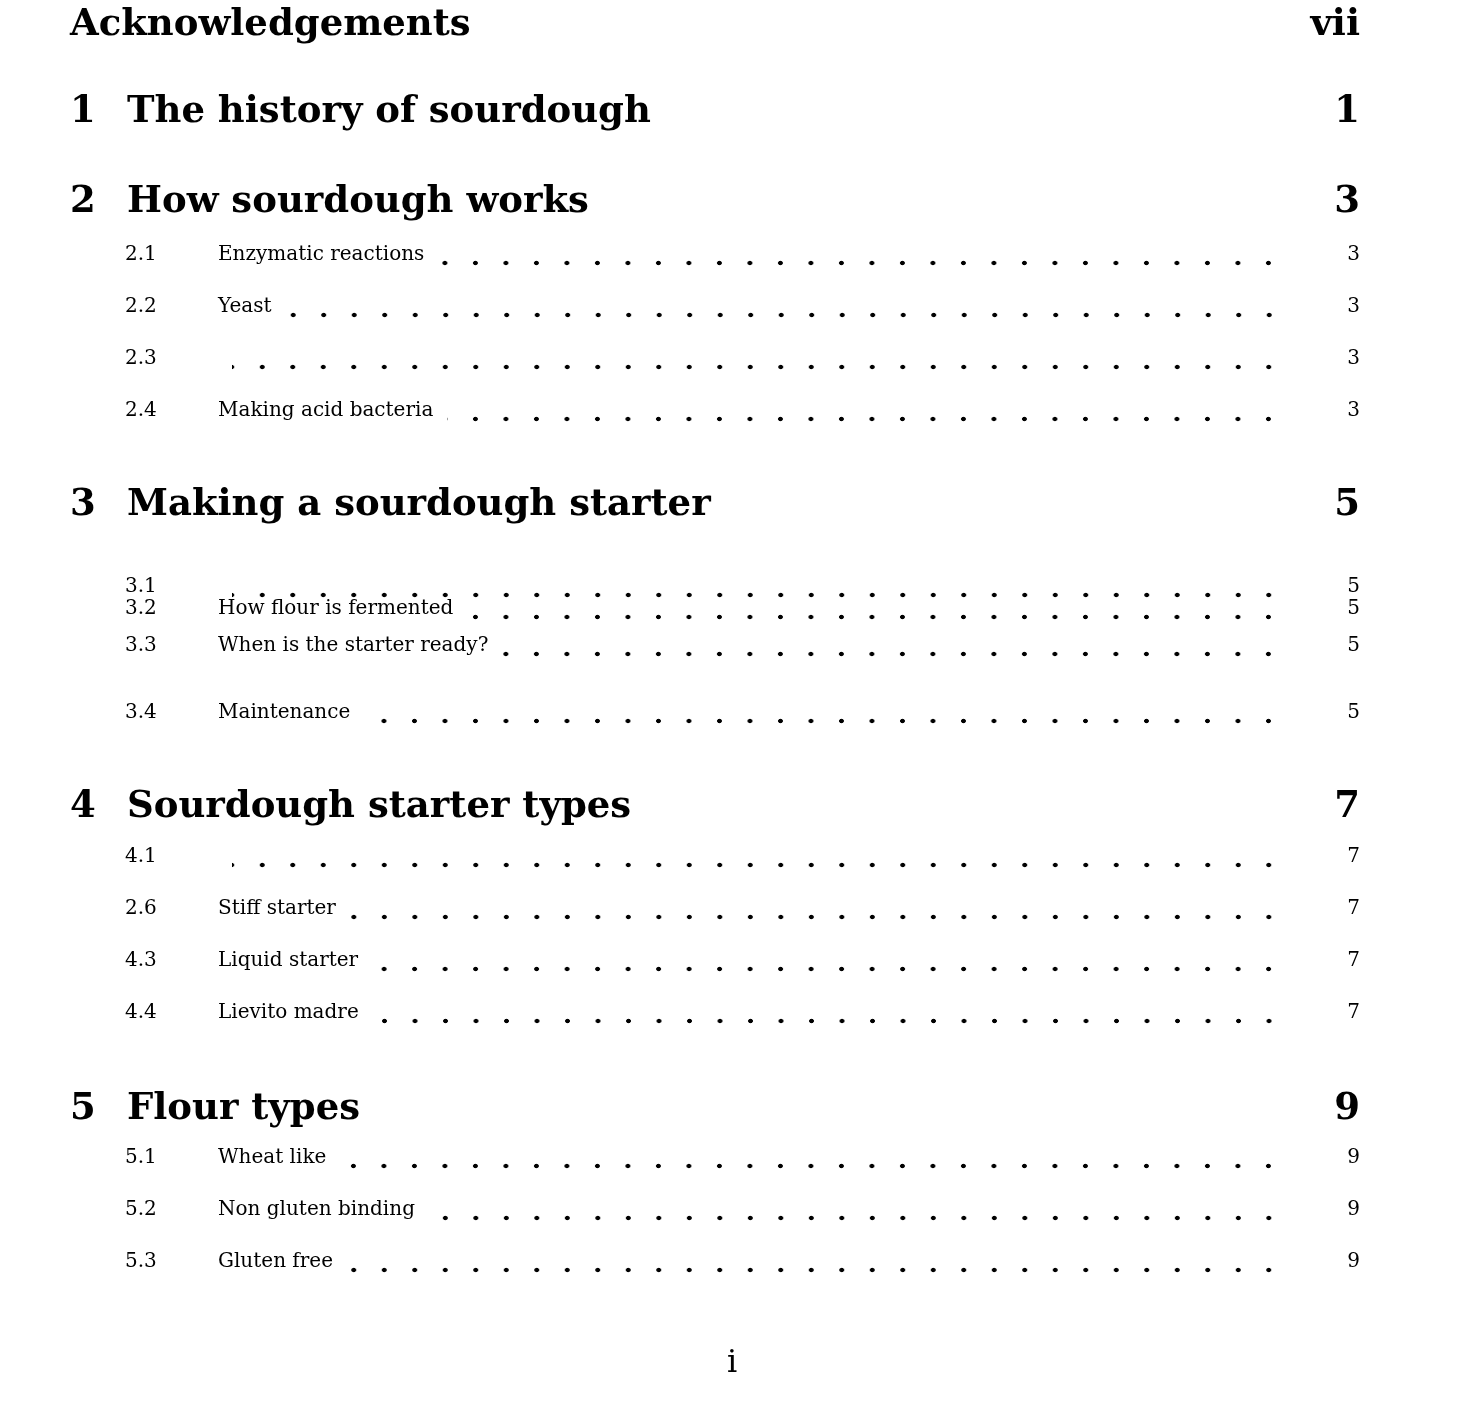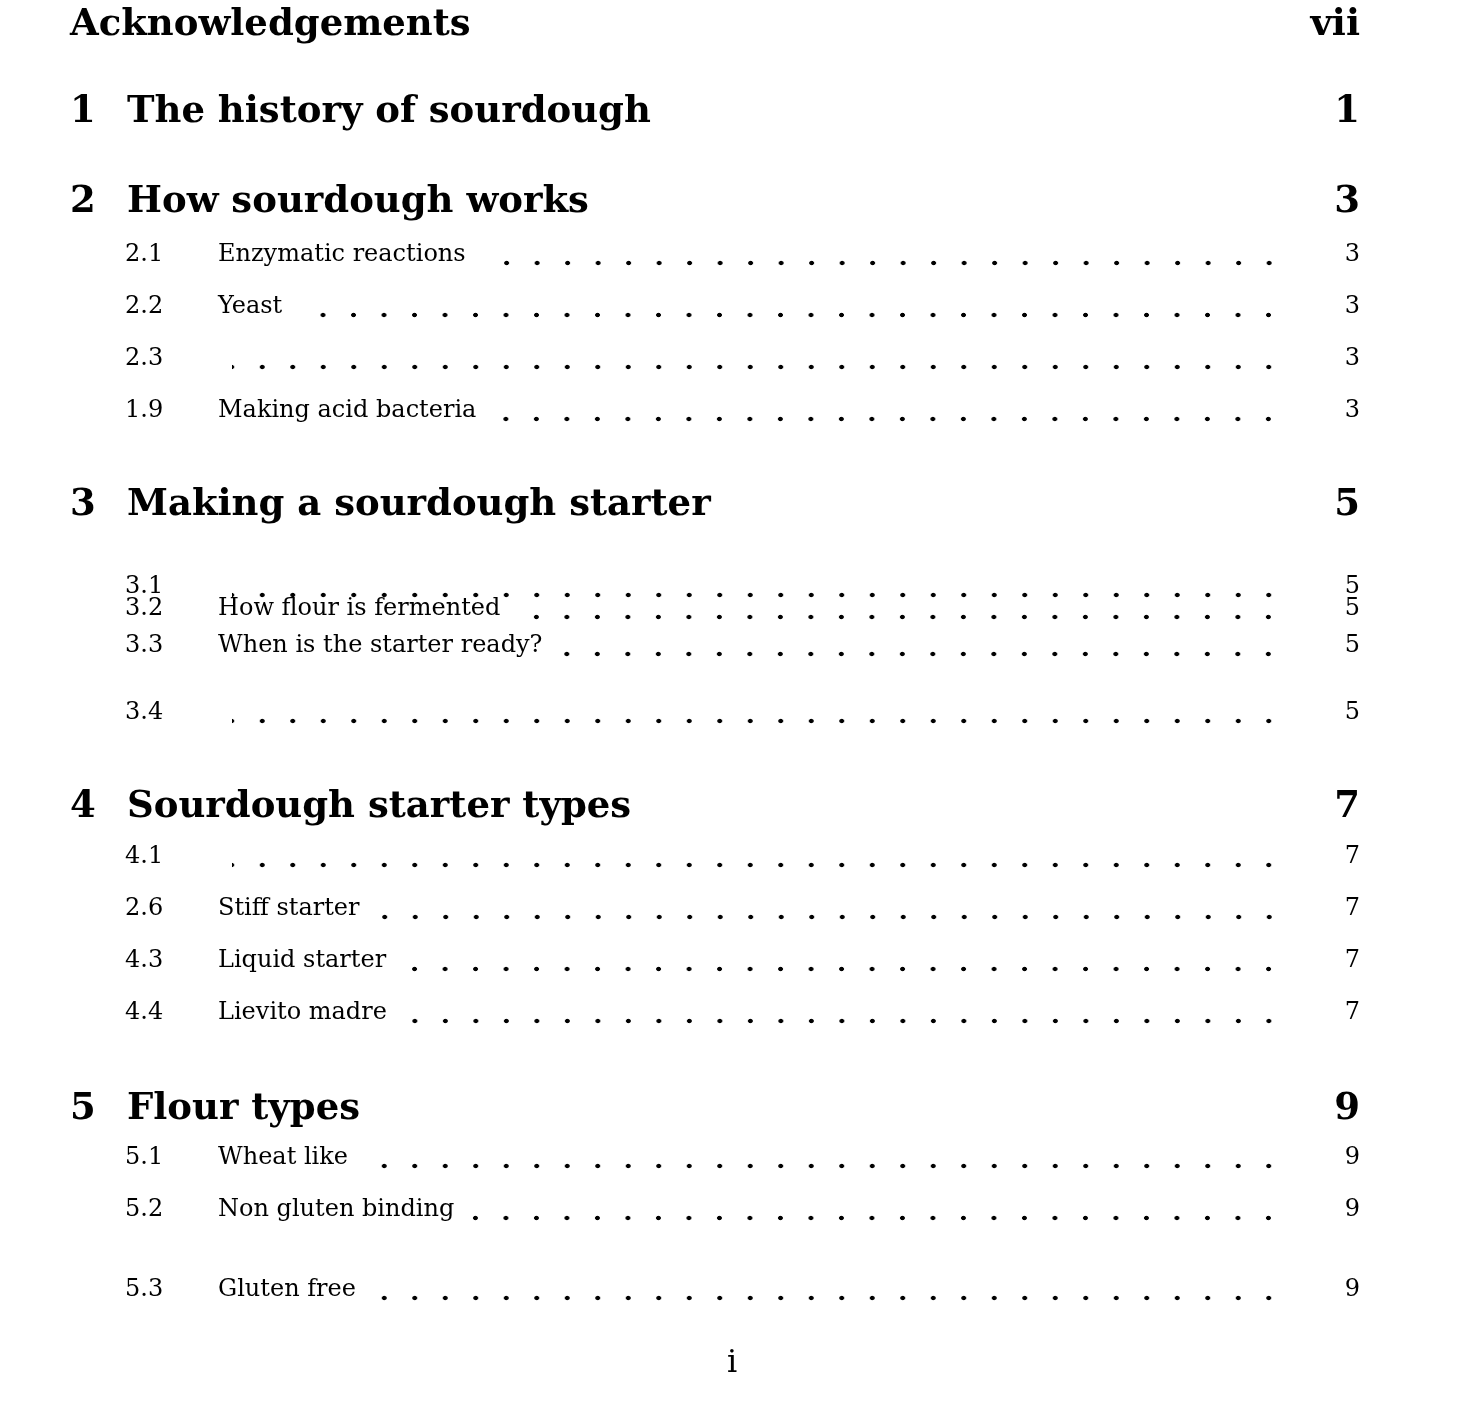--- a/index.html
+++ b/index.html
@@ -19,21 +19,21 @@
     flex-direction: row;
     white-space: nowrap;
   }
   .row.chapter {
     font-size: 37px;
     line-height: 42px;
     font-weight: bold;
     justify-content: flex-end;
   }
   .row.section {
-    font-size: 24px;
+    font-size: 20px;
     line-height: 40px;
     font-weight: normal;
     padding-left: 55px;
     width: 1235px;
   }
   .cnum  { width: 57px; flex: 0 0 auto; }
   .snum  { width: 93px; flex: 0 0 auto; }
   .title { flex: 0 0 auto; }
   .spacer { flex: 1 1 auto; }
   .leader {
@@ -99,21 +99,21 @@
     <span class="page">3</span>
   </div>
 
   <div class="row section" style="top:337px">
     <span class="snum">2.3</span>
     <span class="leader"></span>
     <span class="page">3</span>
   </div>
 
   <div class="row section" style="top:389px">
-    <span class="snum">1.9</span>
+    <span class="snum">2.4</span>
     <span class="title">Making acid bacteria</span>
     <span class="leader"></span>
     <span class="page">3</span>
   </div>
 
   <div class="row chapter" style="top:481px">
     <span class="cnum">3</span>
     <span class="title">Making a sourdough starter</span>
     <span class="spacer"></span>
     <span class="page">5</span>
@@ -134,20 +134,21 @@
 
   <div class="row section" style="top:624px">
     <span class="snum">3.3</span>
     <span class="title">When is the starter ready?</span>
     <span class="leader"></span>
     <span class="page">5</span>
   </div>
 
   <div class="row section" style="top:691px">
     <span class="snum">3.4</span>
+    <span class="title">Maintenance</span>
     <span class="leader"></span>
     <span class="page">5</span>
   </div>
 
   <div class="row chapter" style="top:783px">
     <span class="cnum">4</span>
     <span class="title">Sourdough starter types</span>
     <span class="spacer"></span>
     <span class="page">7</span>
   </div>
@@ -193,21 +194,21 @@
     <span class="page">9</span>
   </div>
 
   <div class="row section" style="top:1188px">
     <span class="snum">5.2</span>
     <span class="title">Non gluten binding</span>
     <span class="leader"></span>
     <span class="page">9</span>
   </div>
 
-  <div class="row section" style="top:1268px">
+  <div class="row section" style="top:1240px">
     <span class="snum">5.3</span>
     <span class="title">Gluten free</span>
     <span class="leader"></span>
     <span class="page">9</span>
   </div>
 
   <div class="footer">
     <span>i</span>
   </div>
 

